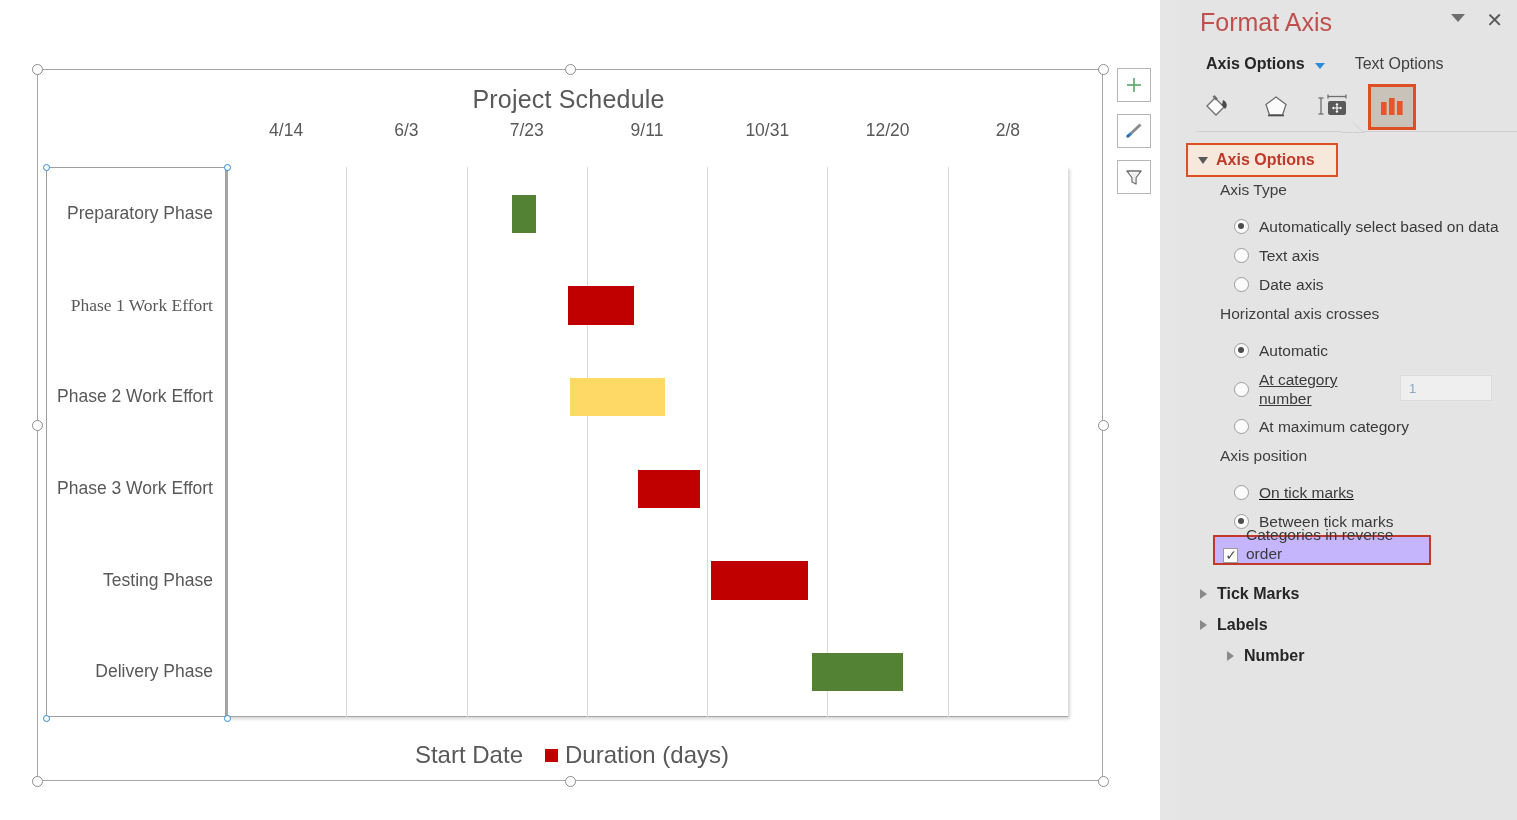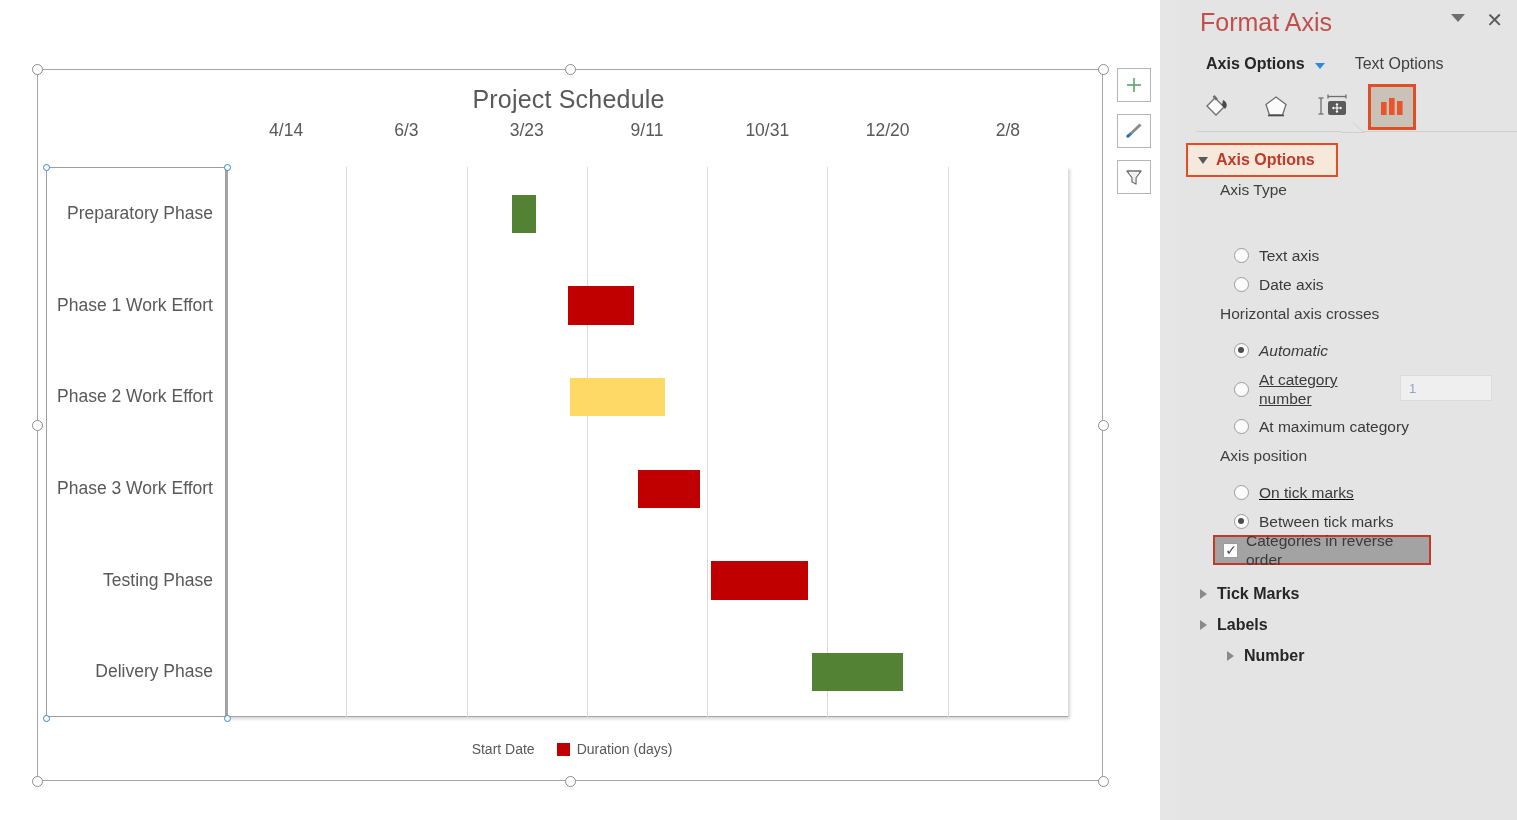--- a/index.html
+++ b/index.html
@@ -105,21 +105,21 @@
   }
 
   
   .legend {
     position: absolute; left: 0; top: 741px; width: 1137px;
     display: flex; justify-content: center; align-items: center; gap: 22px;
   }
   .legend-item { display: flex; align-items: center; gap: 7px; }
   .legend-swatch { width: 13px; height: 13px; }
   .legend-swatch.blank { background: transparent; width: 0; }
-  .legend-text { font-size: 14px; color: #595959; }
+  .legend-text { font-size: 24px; color: #595959; }
 
   
   .chart-btns { position: absolute; left: 1117px; top: 68px; }
   .cbtn {
     width: 34px; height: 34px; margin-bottom: 12px;
     background: #ffffff; border: 1px solid #b5b5b5;
     display: flex; align-items: center; justify-content: center;
     cursor: pointer;
   }
 
@@ -220,22 +220,22 @@
     position: absolute; left: 1400px; top: 375px;
     width: 92px; height: 26px;
     background: #efefef; border: 1px solid #dcdcdc;
     font-size: 13px; color: #8ba7c4; padding: 3px 8px;
     font-family: "Liberation Sans", sans-serif;
   }
 
   .chk-highlight {
     position: absolute; left: 1213px; top: 535px;
     width: 218px; height: 30px;
-    background: #a3a3a3; border: 2.5px solid #c0392b;
-    display: flex; align-items: center; gap: 8px; padding-left: 8px;
+    background: #c4b5fd; border: 2.5px solid #c0392b;
+    display: flex; align-items: flex-end; gap: 8px; padding-left: 8px;
     cursor: pointer;
   }
   .checkbox {
     width: 15px; height: 15px; background: #fdfdfd;
     border: 1.3px solid #9b9b9b; position: relative; flex: 0 0 15px;
   }
   .checkbox::after {
     content: "✓"; position: absolute; left: 1.2px; top: -3px;
     font-size: 14px; color: #4d4d4d; line-height: 18px;
   }
@@ -267,21 +267,21 @@
       <div class="handle h-bl"></div>
       <div class="handle h-bc"></div>
       <div class="handle h-br"></div>
     </div>
 
     <div class="chart-title">Project Schedule</div>
 
     <div class="tick-row" id="tick-row">
         <div class="tick-lbl" style="left: 60.1429px;">4/14</div>
         <div class="tick-lbl" style="left: 180.429px;">6/3</div>
-        <div class="tick-lbl" style="left: 300.714px;">3/23</div>
+        <div class="tick-lbl" style="left: 300.714px;">7/23</div>
         <div class="tick-lbl" style="left: 421px;">9/11</div>
         <div class="tick-lbl" style="left: 541.286px;">10/31</div>
         <div class="tick-lbl" style="left: 661.571px;">12/20</div>
         <div class="tick-lbl" style="left: 781.857px;">2/8</div>
       </div>
 
     <div class="plot-area" id="plot-area">
       <div class="axis-line-v"></div>
       <div class="axis-line-h"></div>
     <div class="gridline" style="left: 120.286px;"></div>
@@ -299,21 +299,21 @@
       </div>
 
     <div class="cat-axis-sel">
       <div class="dot d-tl"></div>
       <div class="dot d-tr"></div>
       <div class="dot d-bl"></div>
       <div class="dot d-br"></div>
     </div>
     <div class="cat-labels" id="cat-labels">
         <div class="cat-lbl" style="top: 45.8333px;">Preparatory Phase</div>
-        <div class="cat-lbl" style="top: 137.5px;">Phase 1 Work Effort</div>
+        <div class="cat-lbl" style="top: 137.5px; font-family: Liberation Serif, serif;">Phase 1 Work Effort</div>
         <div class="cat-lbl" style="top: 229.167px;">Phase 2 Work Effort</div>
         <div class="cat-lbl" style="top: 320.833px;">Phase 3 Work Effort</div>
         <div class="cat-lbl" style="top: 412.5px;">Testing Phase</div>
         <div class="cat-lbl" style="top: 504.167px;">Delivery Phase</div>
       </div>
 
     <div class="legend" id="legend">
         <div class="legend-item">
           <span class="legend-swatch blank"></span>
           <span class="legend-text">Start Date</span>
@@ -403,32 +403,36 @@
   <div class="pointer-notch-line"></div>
   <div class="pointer-notch"></div>
 
   <div class="sec-axis-options">
     <span class="tri-open"></span>
     <span class="sec-label-strong">Axis Options</span>
   </div>
 
   <div class="grp-label" style="left:1220px;top:181px;">Axis Type</div>
 
+  <div class="opt-row" style="left:1234px;top:217px;">
+    <span class="radio on"></span>
+    <span class="opt-text">Automatically select based on data</span>
+  </div>
   <div class="opt-row" style="left:1234px;top:246px;">
     <span class="radio"></span>
     <span class="opt-text">Text axis</span>
   </div>
   <div class="opt-row" style="left:1234px;top:275px;">
     <span class="radio"></span>
     <span class="opt-text">Date axis</span>
   </div>
 
   <div class="grp-label" style="left:1220px;top:305px;">Horizontal axis crosses</div>
 
-  <div class="opt-row" style="left:1234px;top:341px;font-style:italic;">
+  <div class="opt-row" style="left:1234px;top:341px;">
     <span class="radio on"></span>
     <span class="opt-text">Automatic</span>
   </div>
   <div class="opt-row" style="left:1234px;top:370px;width:130px;">
     <span class="radio" style="margin-top:12px;"></span>
     <span class="opt-text" style="max-width:92px;text-decoration:underline;">At category number</span>
   </div>
   <input class="cat-num-input" type="text" value="1" style="">
   <div class="opt-row" style="left:1234px;top:417px;">
     <span class="radio"></span>

